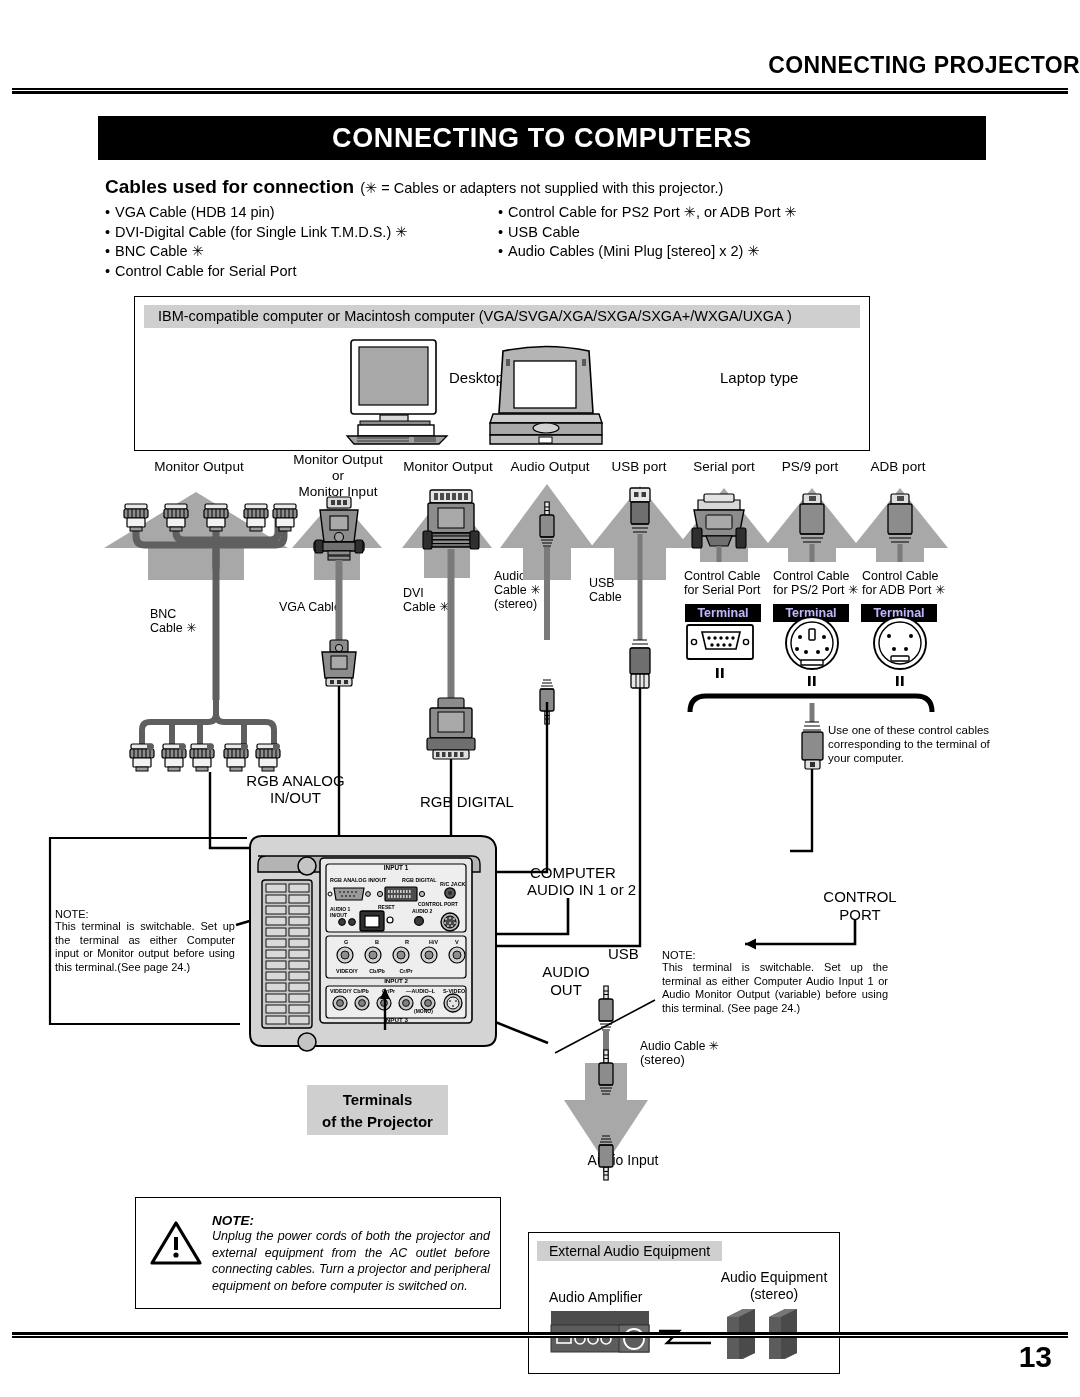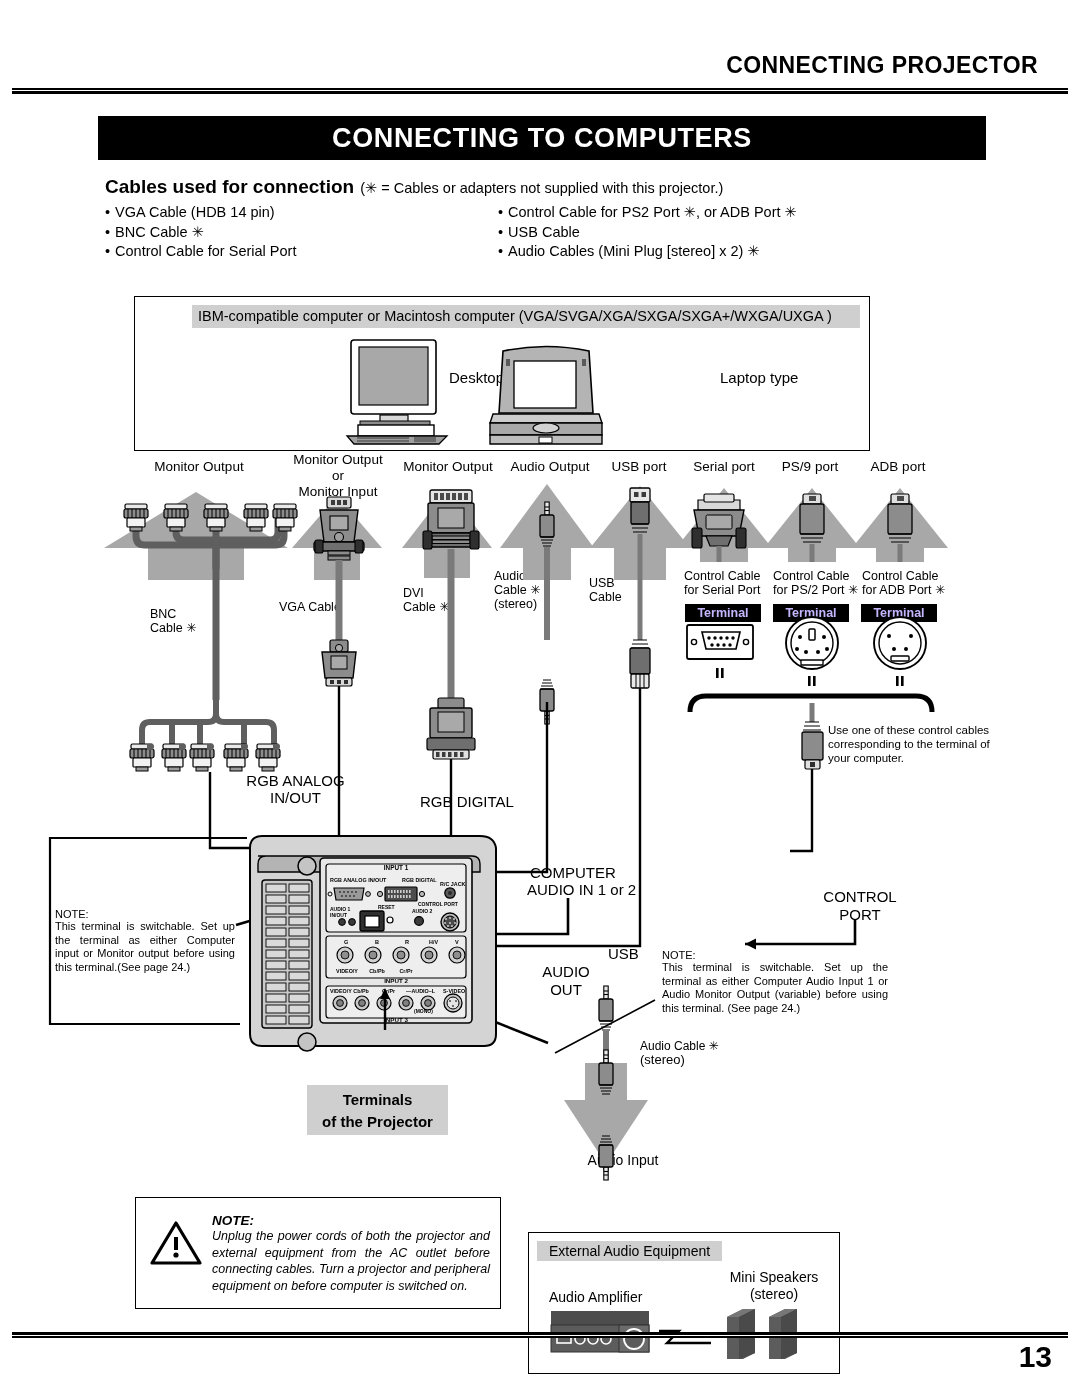--- a/index.html
+++ b/index.html
@@ -9,21 +9,20 @@
     background:#ffffff;
     font-family:"Liberation Sans", sans-serif;
     color:#000;
     overflow:hidden;
   }
   .abs { position:absolute; }
 
   
   #running-head {
     left:0; right:0; top:52px; text-align:right;
-    padding-right:42px;
     font-size:23px; font-weight:bold; letter-spacing:.4px;
   }
   #head-rule { left:12px; width:1056px; top:88px; height:6px; }
   #head-rule .r1 { height:2px; background:#000; }
   #head-rule .r2 { height:1px; background:#fff; }
   #head-rule .r3 { height:3px; background:#000; }
 
   #section-band {
     left:98px; top:116px; width:888px; height:44px;
     background:#000; color:#fff;
@@ -41,23 +40,22 @@
   .cable-li { white-space:nowrap; }
   .cable-li::before { content:"\2022"; margin-right:5px; }
 
   
   #computers-box {
     left:134px; top:296px; width:736px; height:155px;
     border:1.6px solid #000; background:#fff;
   }
   #computers-caption {
     position:absolute; left:9px; top:8px; right:9px; height:23px;
-    background:#cfcfcf; font-size:14.5px; line-height:23px; padding-left:6px;
+    background:#cfcfcf; font-size:14.5px; line-height:23px; padding-left:14px;
     white-space:nowrap;
-    margin-left:48px;
   }
   #desktop-label { position:absolute; left:314px; top:72px; font-size:15px; }
   #laptop-label  { position:absolute; left:585px; top:72px; font-size:15px; }
 
   
   .port-label { font-size:13.5px; text-align:center; line-height:15.5px; }
 
   
   .cap { font-size:12.5px; line-height:14.5px; }
 
@@ -122,20 +120,21 @@
 
 <div class="abs" id="section-band">
   <span>CONNECTING TO COMPUTERS</span>
 </div>
 
 <div class="abs" id="cables-head">
   <span class="t">Cables used for connection</span><span class="n">(✳ = Cables or adapters not supplied with this projector.)</span>
 </div>
 <div class="abs cable-col" id="cables-left">
   <div class="cable-li">VGA Cable (HDB 14 pin)</div>
+  <div class="cable-li">DVI-Digital Cable (for Single Link T.M.D.S.) ✳</div>
   <div class="cable-li">BNC Cable ✳</div>
   <div class="cable-li">Control Cable for Serial Port</div>
 </div>
 <div class="abs cable-col" id="cables-right">
   <div class="cable-li">Control Cable for PS2 Port ✳, or ADB Port ✳</div>
   <div class="cable-li">USB Cable</div>
   <div class="cable-li">Audio Cables (Mini Plug [stereo] x 2) ✳</div>
 </div>
 
 <div class="abs" id="computers-box">
@@ -242,21 +241,21 @@
   </svg>
   <div style="position:absolute;left:76px;top:15px;right:10px;">
     <div class="nb-title">NOTE:</div>
     <div class="nb-body">Unplug the power cords of both the projector and external equipment from the AC outlet before connecting cables. Turn a projector and peripheral equipment on before computer is switched on.</div>
   </div>
 </div>
 
 <div class="abs" id="audio-box">
   <div class="hdr">External Audio Equipment</div>
   <div style="position:absolute;left:20px;top:56px;font-size:14px;">Audio Amplifier</div>
-  <div style="position:absolute;left:185px;top:36px;width:120px;text-align:center;font-size:14px;">Mini Speakers</div>
+  <div style="position:absolute;left:185px;top:36px;width:120px;text-align:center;font-size:14px;">Audio Equipment</div>
   <div style="position:absolute;left:185px;top:53px;width:120px;text-align:center;font-size:14px;">(stereo)</div>
 
   <svg style="position:absolute;left:22px;top:78px;" width="100" height="42" viewBox="0 0 100 42">
     <rect x="0" y="0" width="98" height="14" fill="#4d4d4d"></rect>
     <rect x="0" y="14" width="98" height="27" fill="#5c5c5c" stroke="#333" stroke-width="1"></rect>
     <rect x="68" y="14" width="30" height="27" fill="#6b6b6b" stroke="#333" stroke-width="1"></rect>
     <circle cx="83" cy="28" r="10" fill="#5c5c5c" stroke="#fff" stroke-width="1.8"></circle>
     <rect x="6" y="23" width="14" height="9" fill="none" stroke="#fff" stroke-width="1.6"></rect>
     <circle cx="29" cy="28" r="5" fill="none" stroke="#fff" stroke-width="1.6"></circle>
     <circle cx="42" cy="28" r="5" fill="none" stroke="#fff" stroke-width="1.6"></circle>

